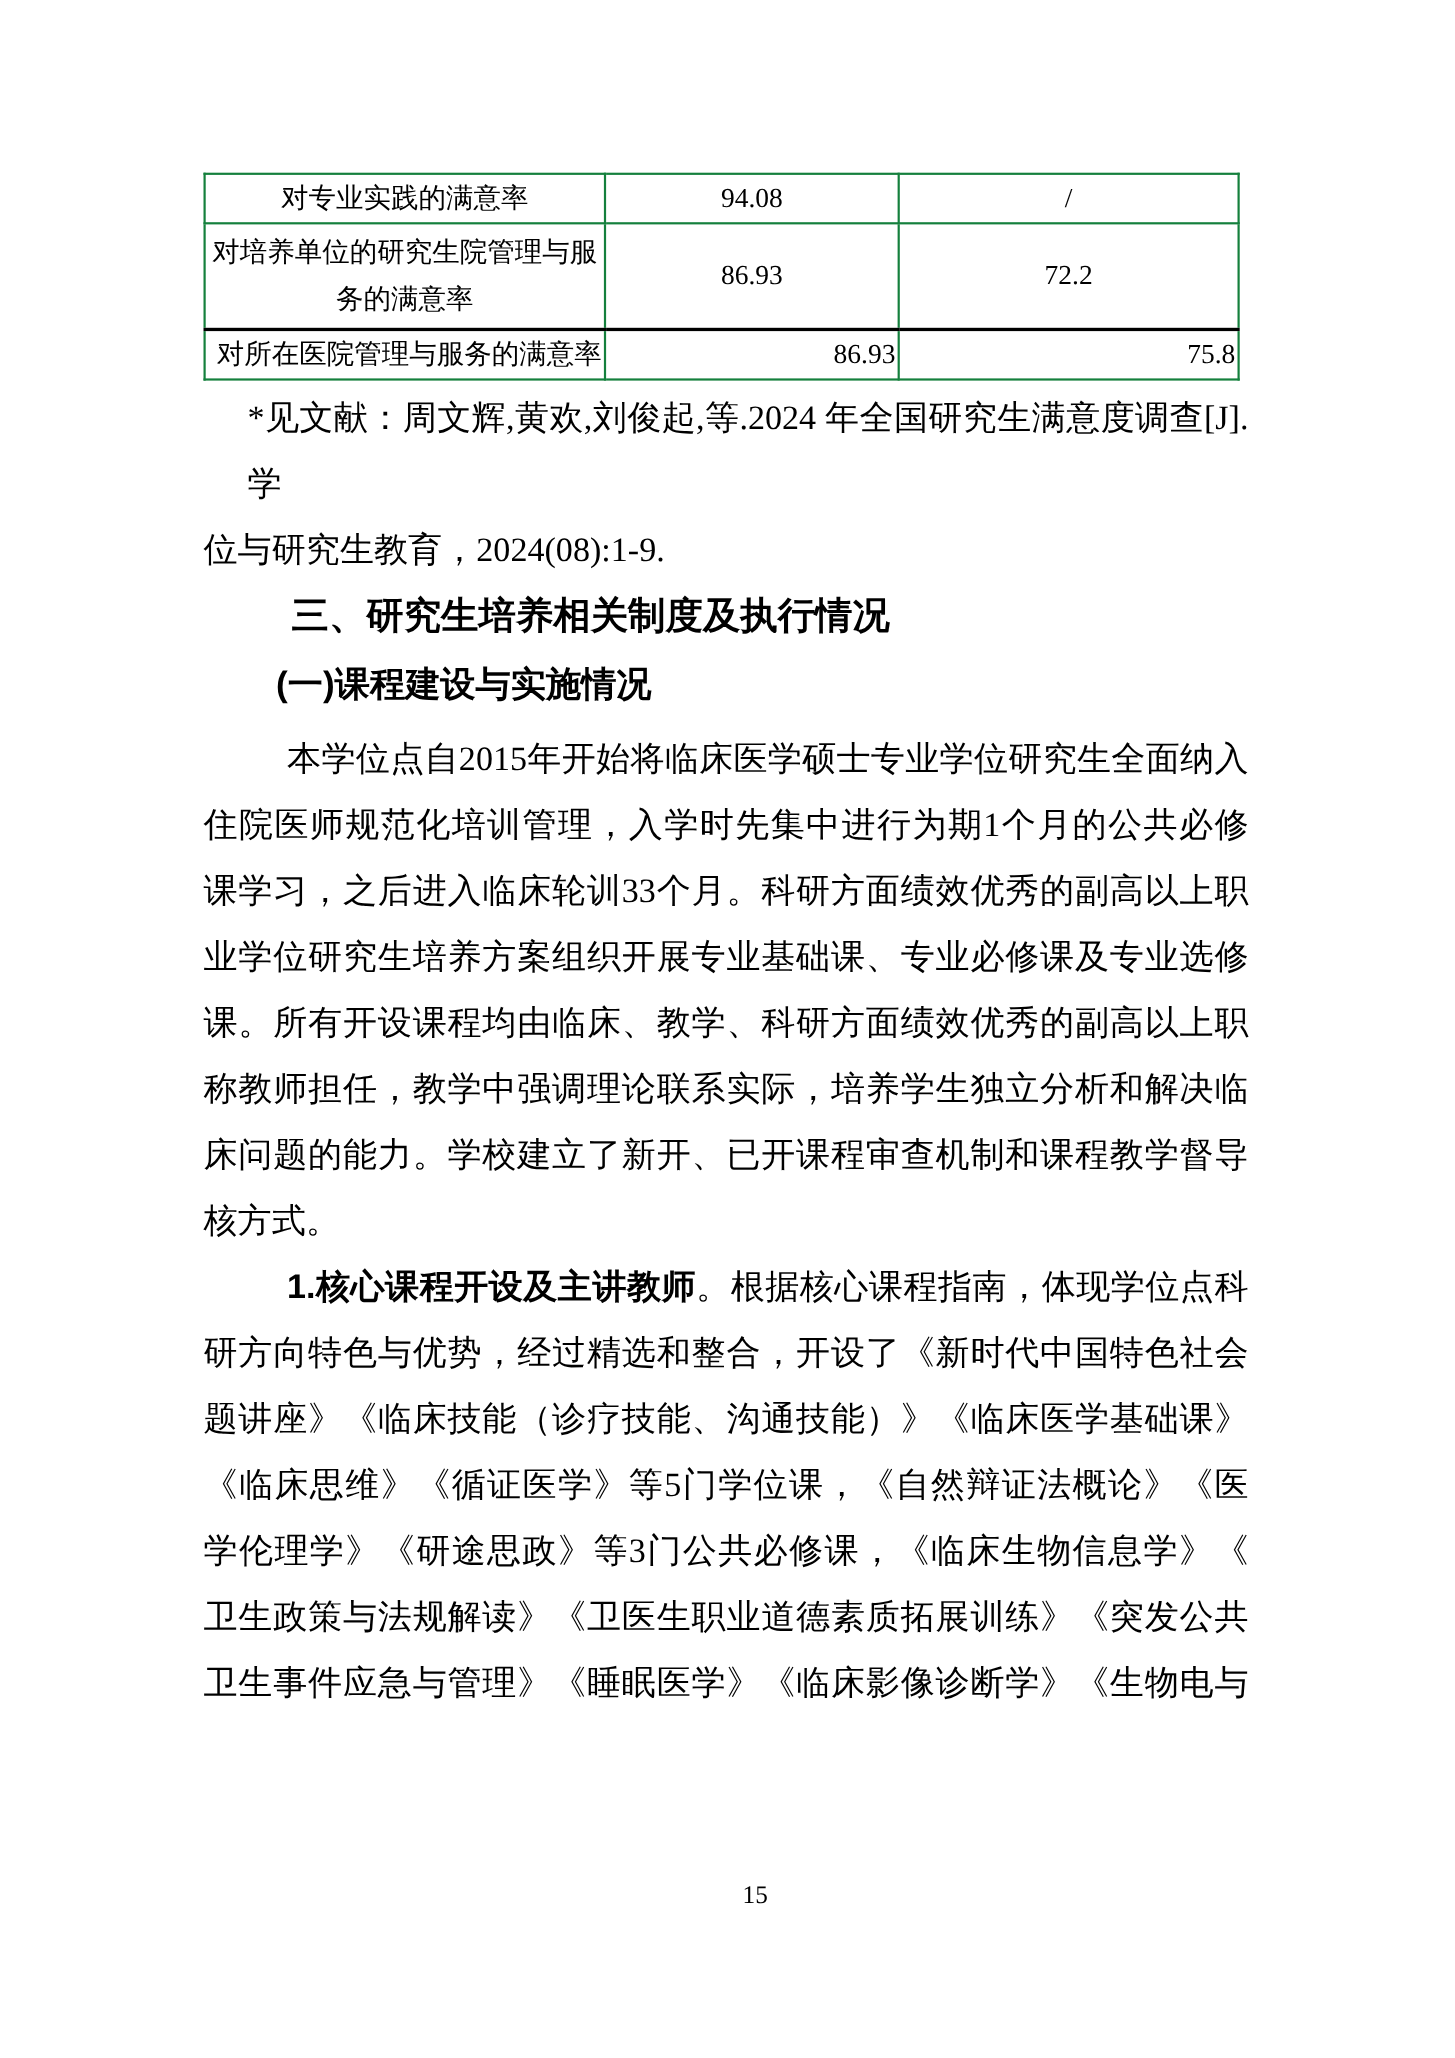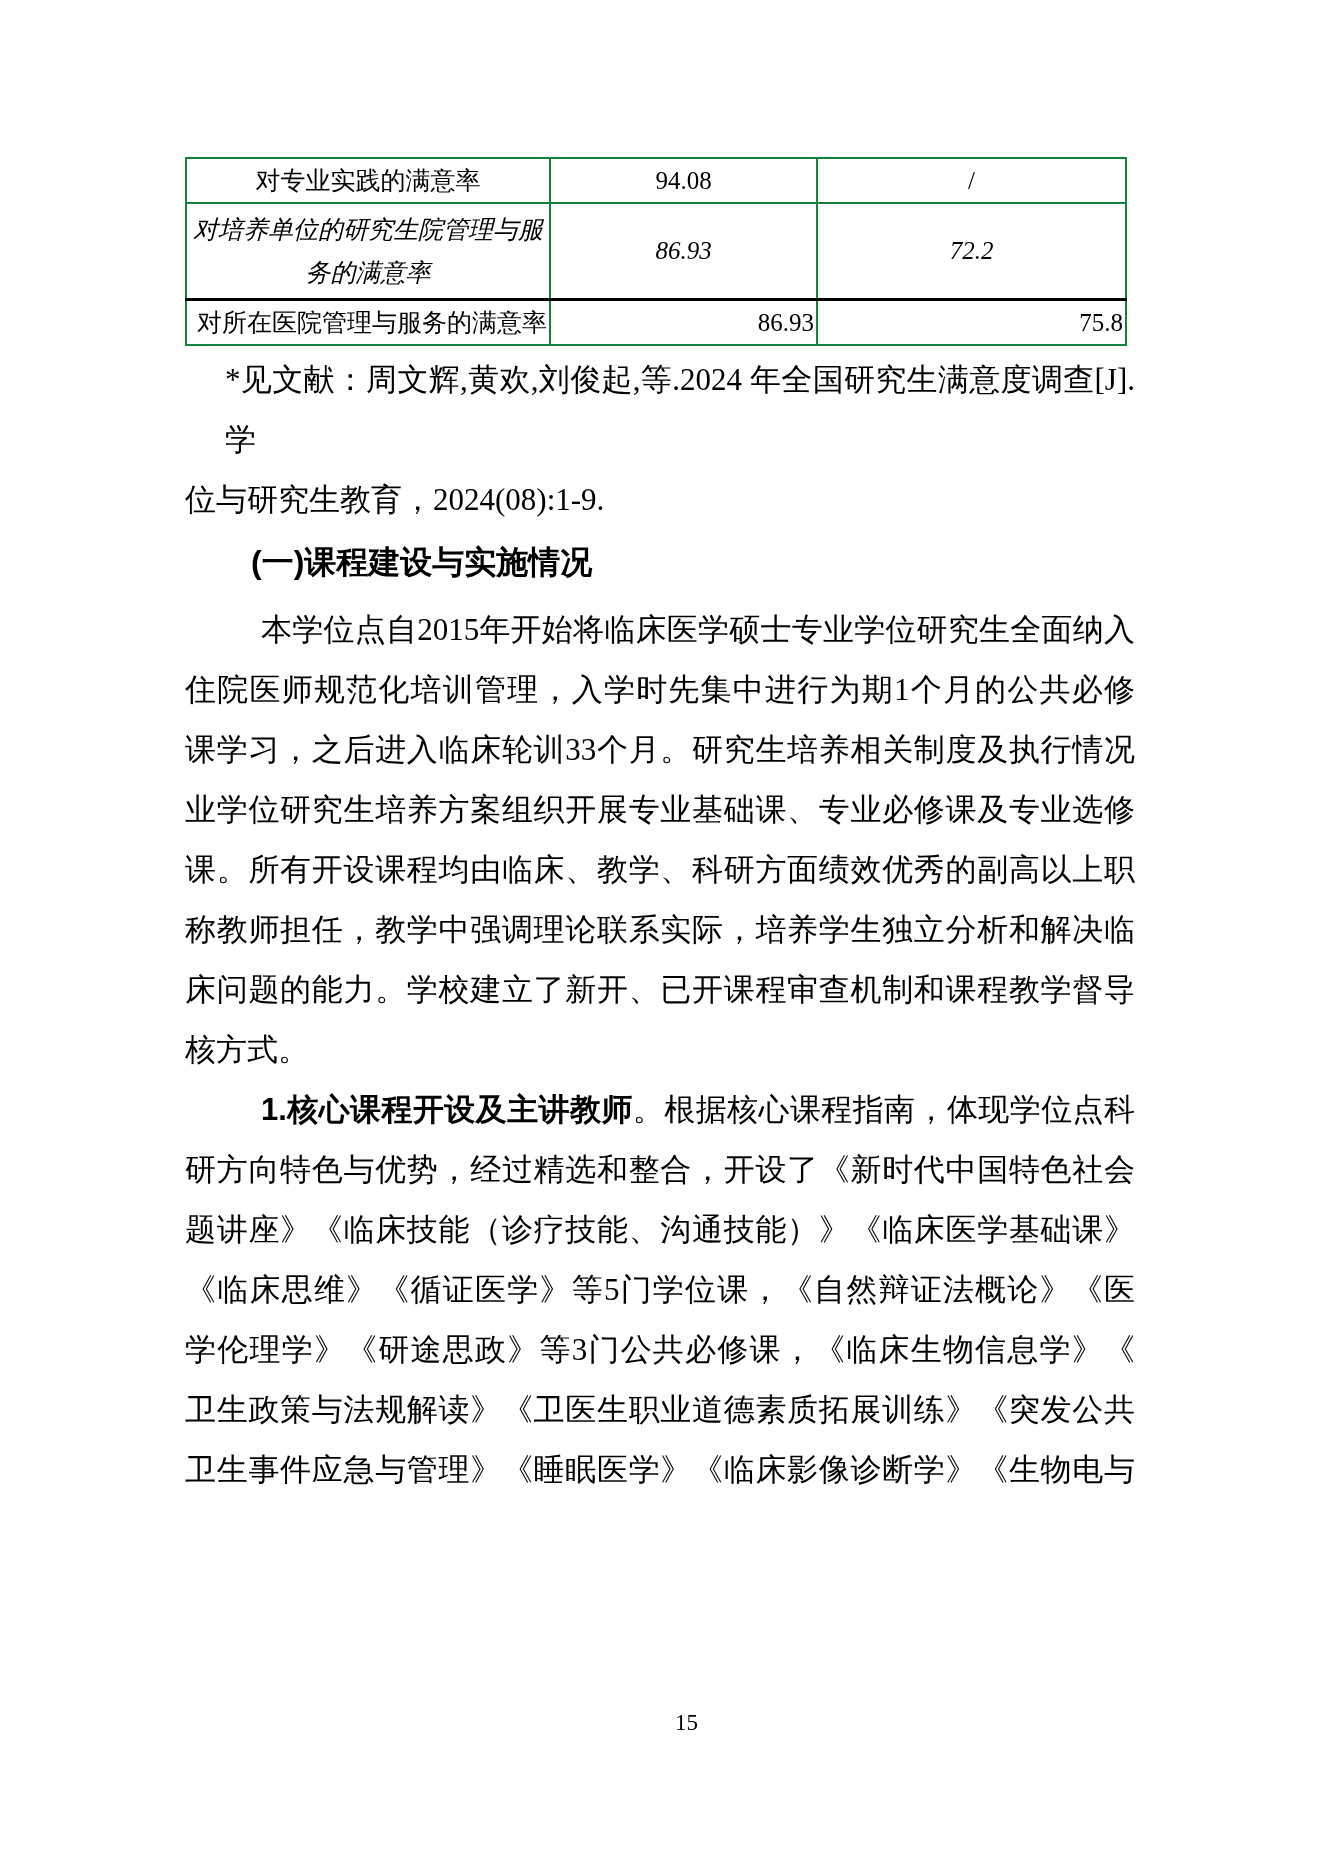--- a/index.html
+++ b/index.html
@@ -29,21 +29,21 @@
   table.sat td {
     border: 2px solid #15803d;
     text-align: center;
     vertical-align: middle;
     font-size: 25px;
     line-height: 43px;
     padding: 0 2px;
     font-family: "Liberation Serif", "DejaVu Serif", serif;
   }
   tr.r1 { height: 42px; }
-  tr.r2 { height: 96px; font-style: italic; }
+  tr.r2 { height: 96px; }
   tr.r3 { height: 42px; }
   tr.r3 td { border-top: 3px solid #000000; text-align: right; }
 
   
   .footnote { margin-top: 4px; width: 950px; }
   .fline {
     font-size: 31px;
     line-height: 60px;
     white-space: nowrap;
   }
@@ -129,26 +129,27 @@
         <td>75.8</td>
       </tr>
     </tbody>
   </table>
 
   <div class="footnote">
     <div class="fline just">*见文献：周文辉,黄欢,刘俊起,等.2024 年全国研究生满意度调查[J].学</div>
     <div class="fline">位与研究生教育，2024(08):1-9.</div>
   </div>
 
+  <div class="h1">三、研究生培养相关制度及执行情况</div>
   <div class="h2">(一)课程建设与实施情况</div>
 
   <div class="para first">
     <div class="line just indent">本学位点自2015年开始将临床医学硕士专业学位研究生全面纳入</div>
     <div class="line just">住院医师规范化培训管理，入学时先集中进行为期1个月的公共必修</div>
-    <div class="line just">课学习，之后进入临床轮训33个月。研究生培养相关制度及执行情况</div>
+    <div class="line just">课学习，之后进入临床轮训33个月。科研方面绩效优秀的副高以上职</div>
     <div class="line just">业学位研究生培养方案组织开展专业基础课、专业必修课及专业选修</div>
     <div class="line just">课。所有开设课程均由临床、教学、科研方面绩效优秀的副高以上职</div>
     <div class="line just">称教师担任，教学中强调理论联系实际，培养学生独立分析和解决临</div>
     <div class="line just">床问题的能力。学校建立了新开、已开课程审查机制和课程教学督导</div>
     <div class="line">核方式。</div>
   </div>
 
   <div class="para">
     <div class="line just indent">
       <span class="lead-bold">1.核心课程开设及主讲教师</span><span>。根据核心课程指南，体现学位点科</span>

